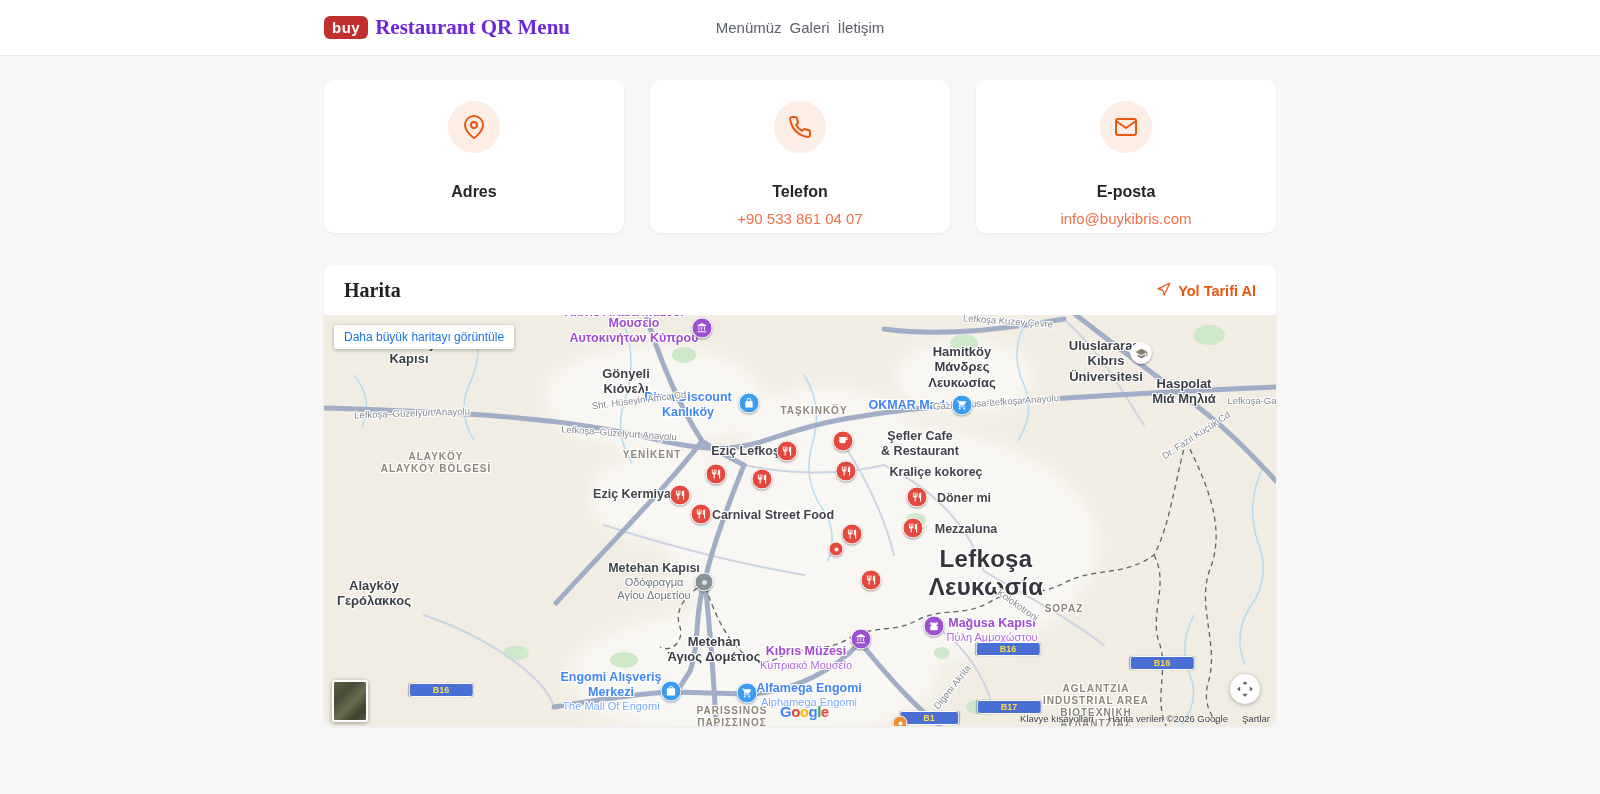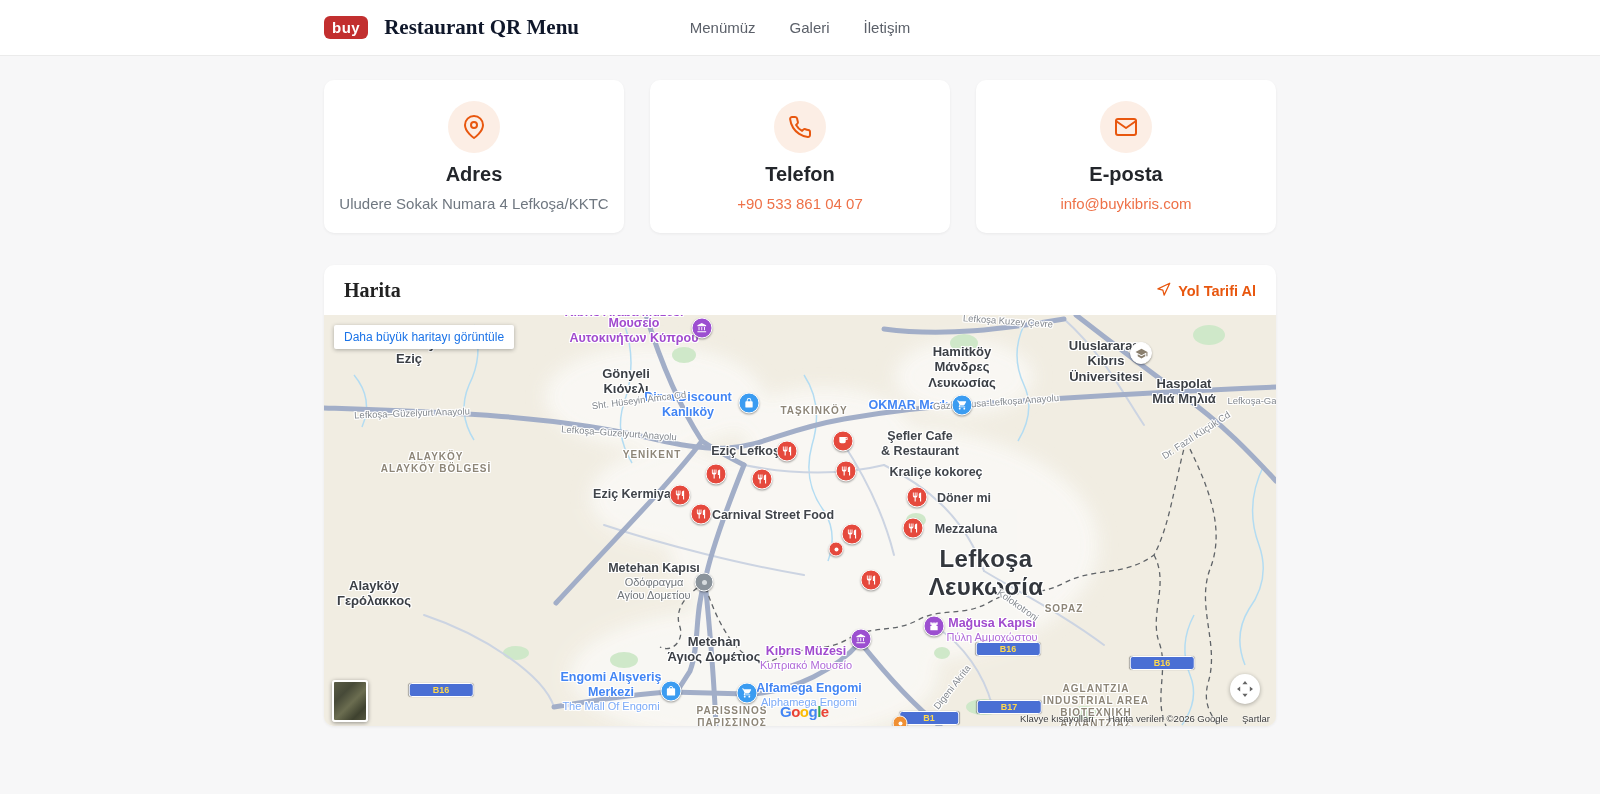--- a/index.html
+++ b/index.html
@@ -2,35 +2,35 @@
 <html><head>
 <meta charset="utf-8">
 <style>
   * { margin:0; padding:0; box-sizing:border-box; }
   html,body { width:1600px; height:794px; overflow:hidden; }
   body { background:#f7f7f8; font-family:"Liberation Sans", sans-serif; }
 
   
   header { background:#fff; border-bottom:1px solid #ebebeb; height:56px; }
   .header-inner { max-width:952px; margin:0 auto; height:100%; display:flex; align-items:center; position:relative; }
-  .brand { display:flex; align-items:center; gap:16px;justify-content:space-between; }
+  .brand { display:flex; align-items:center; gap:7px;justify-content:space-between; }
   .logo { background:#c22f2f; color:#fff; font-weight:bold; font-size:15px; padding:3px 8px; border-radius:6px; letter-spacing:.5px; }
-  .site-title { font-family:"Liberation Serif", serif; font-weight:700; font-size:21px; color:#0f172a; }
-  nav { position:absolute; left:50%; transform:translateX(-50%); display:flex; gap:34px; }
+  .site-title { font-family:"Liberation Serif", serif; font-weight:700; font-size:21px; color:#6d28d9; }
+  nav { position:absolute; left:50%; transform:translateX(-50%); display:flex; gap:8px; }
   nav a { color:#5b6069; font-size:15px; text-decoration:none; cursor:pointer; }
   .header-right { margin-left:auto; display:flex; align-items:center; gap:13px; }
   .lang { background:#ececee; border:none; border-radius:16px; height:30px; padding:0 12px; font-size:13px; font-weight:600; color:#3c3c43; cursor:pointer; }
   .menu-btn { background:#e8570f; border:none; border-radius:17px; height:34px; padding:0 16px; display:flex; align-items:center; gap:8px; color:#fff; font-size:14.5px; font-weight:600; cursor:pointer; }
 
   
   main { max-width:952px; margin:0 auto; }
   .cards { display:flex; gap:26px; margin-top:24px; }
   .card { background:#fff; border-radius:10px; box-shadow:0 1px 3px rgba(0,0,0,.06); width:300px; height:153px; text-align:center; padding-top:21px; }
   .icon-circle { width:52px; height:52px; border-radius:50%; background:#fceee5; margin:0 auto; display:flex; align-items:center; justify-content:center; }
-  .card h3 { font-size:20px; color:#23262b; margin-top:10px; font-weight:700; }
+  .card h3 { font-size:16px; color:#23262b; margin-top:30px; font-weight:700; }
   .card .value { font-size:15px; margin-top:9px; color:#6f7780; }
   .card .value.orange { color:#ee7148; cursor:pointer; }
 
   
   .map-card { background:#fff; border-radius:10px; box-shadow:0 1px 3px rgba(0,0,0,.06); margin-top:32px; overflow:hidden; }
   .map-head { display:flex; align-items:center; justify-content:space-between; padding:14px 20px 13px; }
   .map-head h2 { font-family:"Liberation Serif", serif; font-size:20px; color:#222; }
   .directions { display:flex; align-items:center; gap:7px; color:#e8570f; font-size:14.5px; font-weight:600; text-decoration:none; cursor:pointer; }
 
   .map { position:relative; width:952px; height:411px; overflow:hidden; background:#f1ede2; cursor:grab; }
@@ -100,21 +100,20 @@
 <main>
   <section class="cards">
     <div class="card">
       <div class="icon-circle">
         <svg width="24" height="24" viewBox="0 0 24 24" fill="none" stroke="#e8570f" stroke-width="2" stroke-linecap="round" stroke-linejoin="round">
             <path d="M21 10c0 7-9 13-9 13s-9-6-9-13a9 9 0 0 1 18 0z"></path>
             <circle cx="12" cy="10" r="3"></circle>
           </svg>
       </div>
       <h3>Adres</h3>
-      <div class="value">Uludere Sokak Numara 4 Lefkoşa/KKTC</div>
     </div>
     <div class="card">
       <div class="icon-circle">
         <svg width="24" height="24" viewBox="0 0 24 24" fill="none" stroke="#e8570f" stroke-width="2" stroke-linecap="round" stroke-linejoin="round">
             <path d="M22 16.92v3a2 2 0 0 1-2.18 2 19.79 19.79 0 0 1-8.63-3.07 19.5 19.5 0 0 1-6-6A19.79 19.79 0 0 1 2.12 4.18 2 2 0 0 1 4.11 2h3a2 2 0 0 1 2 1.72c.13.96.36 1.9.7 2.81a2 2 0 0 1-.45 2.11L8.09 9.91a16 16 0 0 0 6 6l1.27-1.27a2 2 0 0 1 2.11-.45c.91.34 1.85.57 2.81.7A2 2 0 0 1 22 16.92z"></path>
           </svg>
       </div>
       <h3>Telefon</h3>
       <div class="value orange">+90 533 861 04 07</div>
     </div>
@@ -210,21 +209,21 @@
       <div id="map-overlay">
           <div class="mlabel poi-purple" style="left: 300px; top: -3px;">
             <div>Kıbrıs Araba Müzesi</div>
           </div>
           <div class="mlabel poi-purple" style="left: 310px; top: 16px;">
             <div>Μουσείο</div>
             <div>Αυτοκινήτων Κύπρου</div>
           </div>
           <div class="mlabel locality" style="left: 85px; top: 36px;">
             <div>Kanlıköy</div>
-            <div>Eziç</div>
+            <div>Kapısı</div>
           </div>
           <div class="mlabel locality" style="left: 302px; top: 66px;">
             <div>Gönyeli</div>
             <div>Κιόνελι</div>
           </div>
           <div class="mlabel locality" style="left: 638px; top: 52px;">
             <div>Hamitköy</div>
             <div>Μάνδρες</div>
             <div>Λευκωσίας</div>
           </div>

